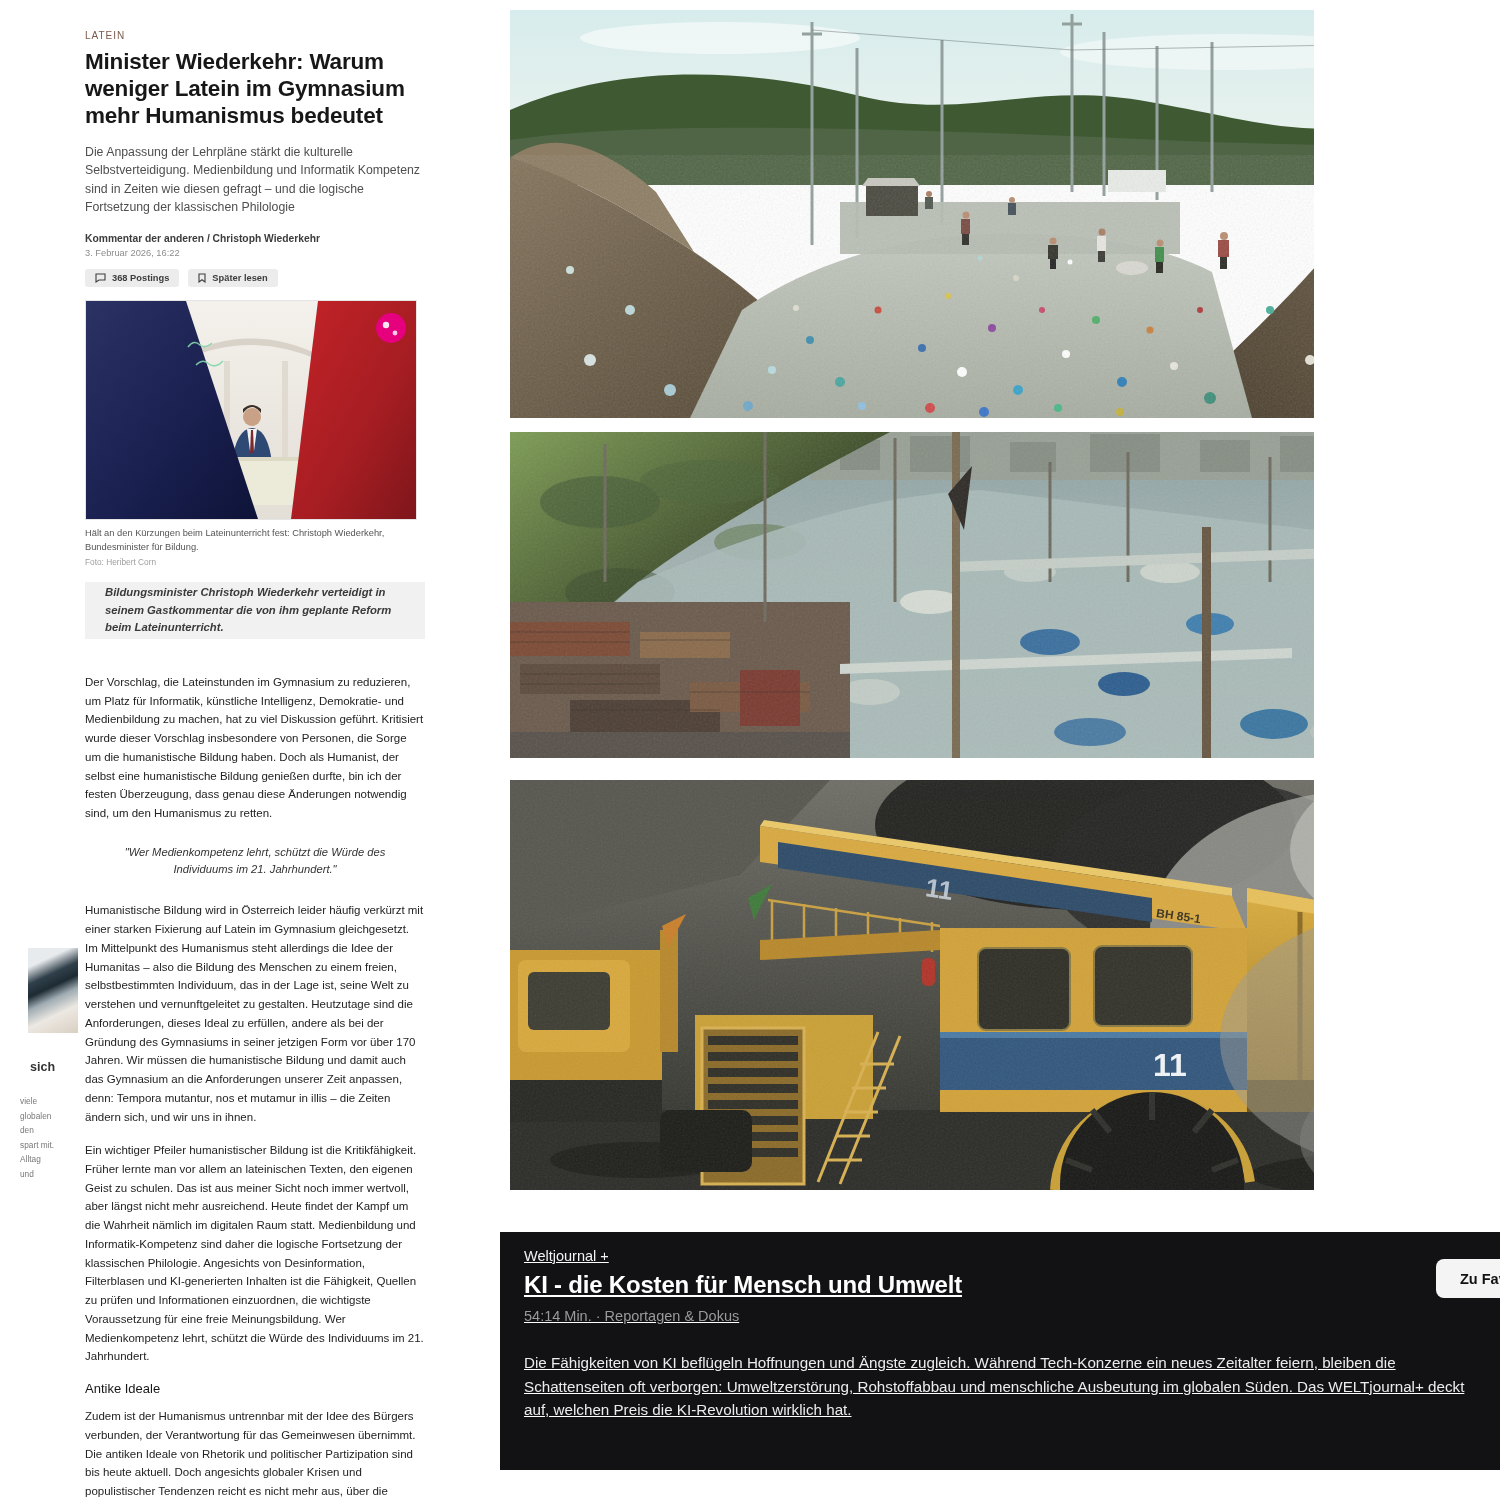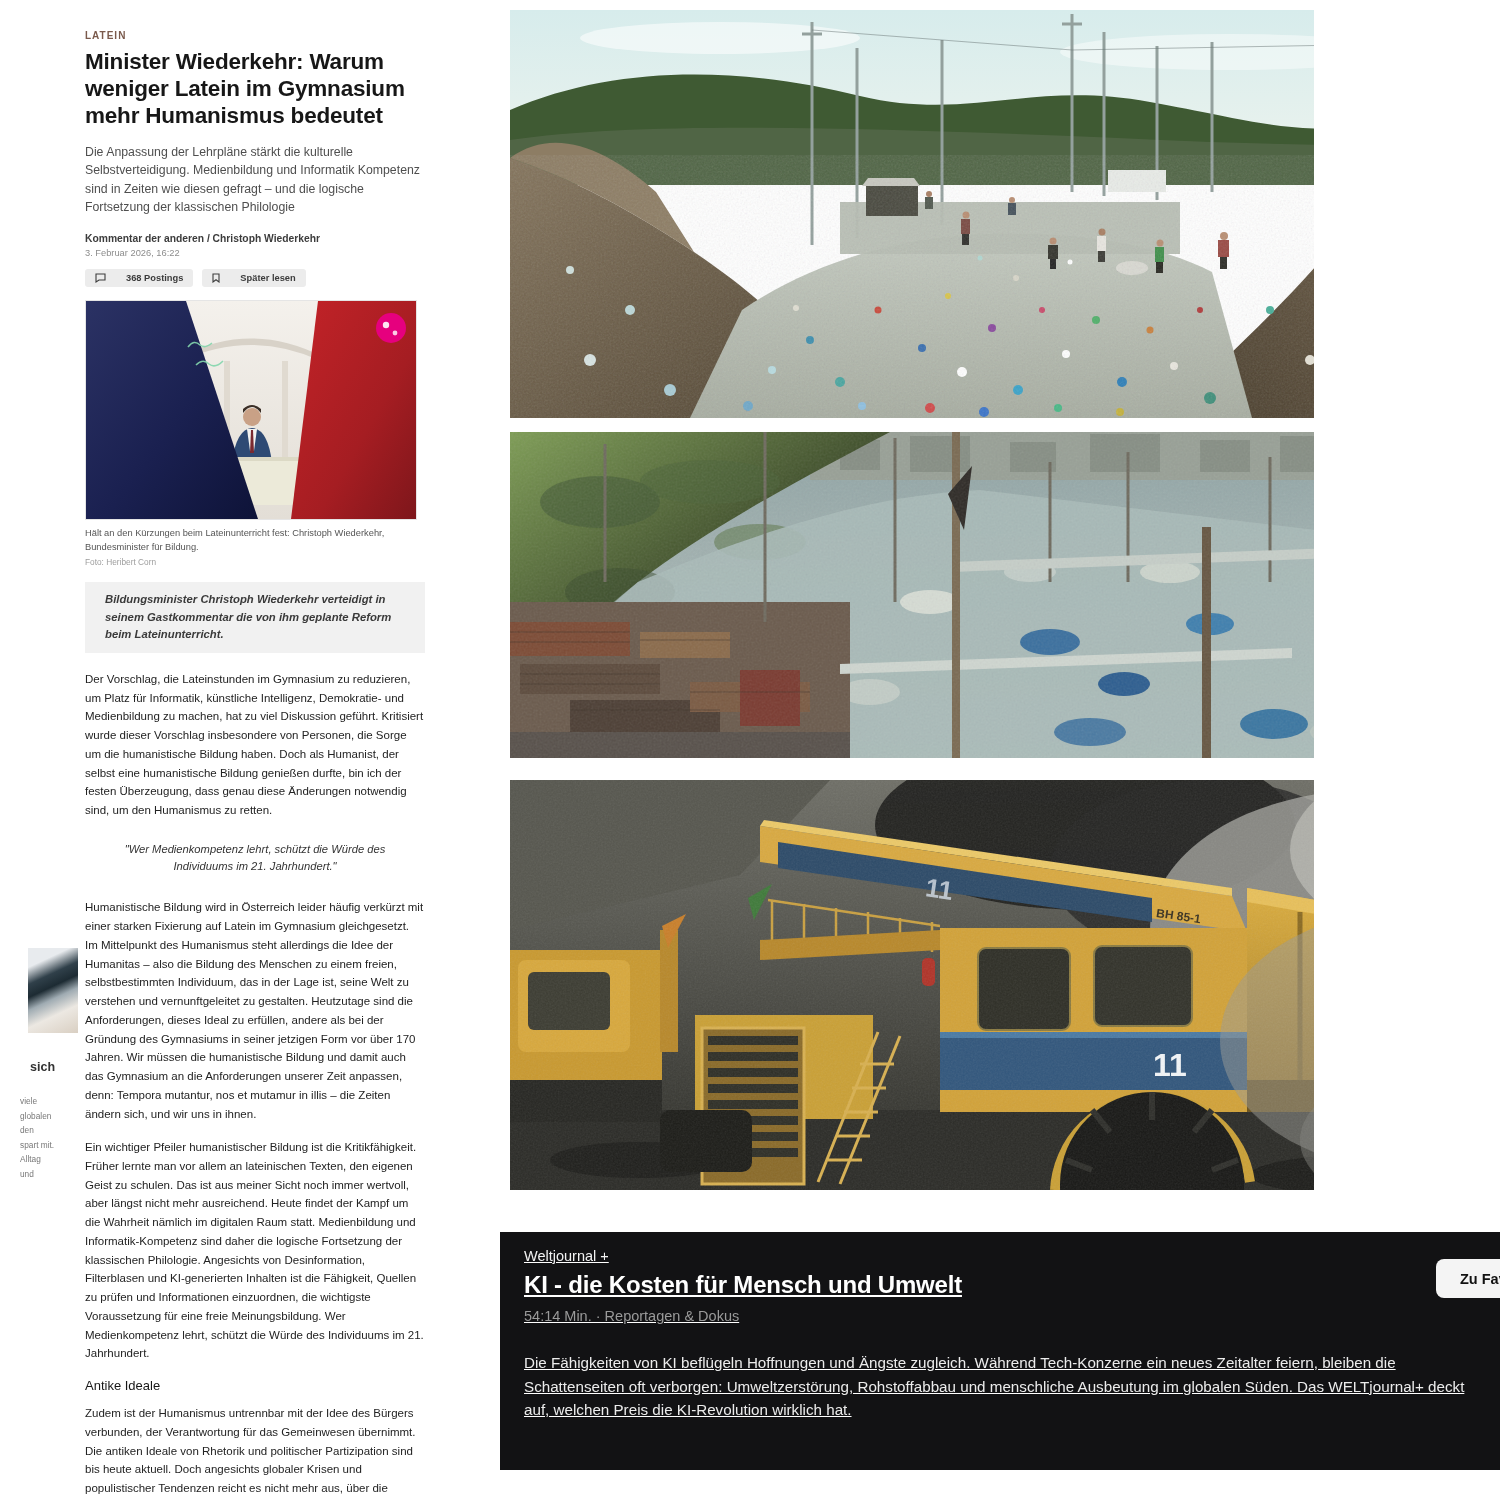--- a/index.html
+++ b/index.html
@@ -8,35 +8,35 @@
 
   
   .edge-frag{position:absolute;left:0;top:948px;width:80px;}
   .frag-img{width:50px;height:85px;margin-left:28px;
     background:linear-gradient(155deg,#e8ebee 18%,#30404a 34%,#1d2b33 46%,#9fabb2 58%,#ece8e2 74%,#d9cfc2 100%);}
   .frag-head{font-weight:800;font-size:12.5px;color:#333;margin:27px 0 20px 30px;}
   .frag-lines{font-size:8.3px;color:#787878;line-height:1.75;margin-left:20px;}
 
   
   .article-col{position:absolute;left:85px;top:30px;width:340px;}
-  .kicker{font-size:10px;font-weight:bold;letter-spacing:1px;color:#7a5a4c;}
+  .kicker{font-size:10px;font-weight:normal;letter-spacing:1px;color:#7a5a4c;}
   .headline{font-size:22.5px;line-height:1.21;font-weight:800;color:#171717;margin:7px 0 13px;letter-spacing:-0.2px;}
   .lede{font-size:12.3px;line-height:1.5;color:#4f4f4f;margin:0 0 17px;}
   .byline{font-size:10.3px;font-weight:bold;color:#3c3c3c;margin-bottom:4px;}
   .date{font-size:9.3px;color:#8d8d8d;margin-bottom:11px;}
   .btn-row{display:flex;gap:9px;margin-bottom:13px;}
-  .chip{display:flex;align-items:center;gap:20px;background:#ececec;border-radius:3px;
+  .chip{display:flex;align-items:center;gap:6px;background:#ececec;border-radius:3px;
         padding:4px 10px;font-size:9.3px;font-weight:bold;color:#3c3c3c;cursor:pointer;}
   .chip svg{display:block;}
   .photo-wrap{width:332px;height:220px;border:1px solid #e5e5e5;box-sizing:border-box;}
   .photo-wrap svg{display:block;}
   .caption{font-size:9.3px;line-height:1.45;color:#555;margin-top:7px;width:330px;}
   .credit{font-size:8.3px;color:#9d9d9d;margin-top:3px;margin-bottom:15px;}
-  .standfirst{background:#f1f1f1;padding:9px 20px;font-size:11.3px;font-style:italic;font-weight:bold;
-              line-height:1.55;color:#3a3a3a;margin-bottom:17px;}
+  .standfirst{background:#f1f1f1;padding:2px 20px;font-size:11.3px;font-style:italic;font-weight:bold;
+              line-height:1.55;color:#3a3a3a;margin-bottom:34px;}
   .para{font-size:11.5px;line-height:1.63;color:#232323;margin:0 0 15px;}
   .pullquote{font-size:11.2px;font-style:italic;color:#333;text-align:center;line-height:1.55;margin:21px 26px 23px;}
   .subhead{font-size:13px;font-weight:400;color:#171717;margin:5px 0 11px;}
 
   
   .still{position:absolute;left:510px;width:804px;overflow:hidden;}
   .still svg{display:block;}
   .still-1{top:10px;height:408px;}
   .still-2{top:432px;height:326px;}
   .still-3{top:780px;height:410px;}

